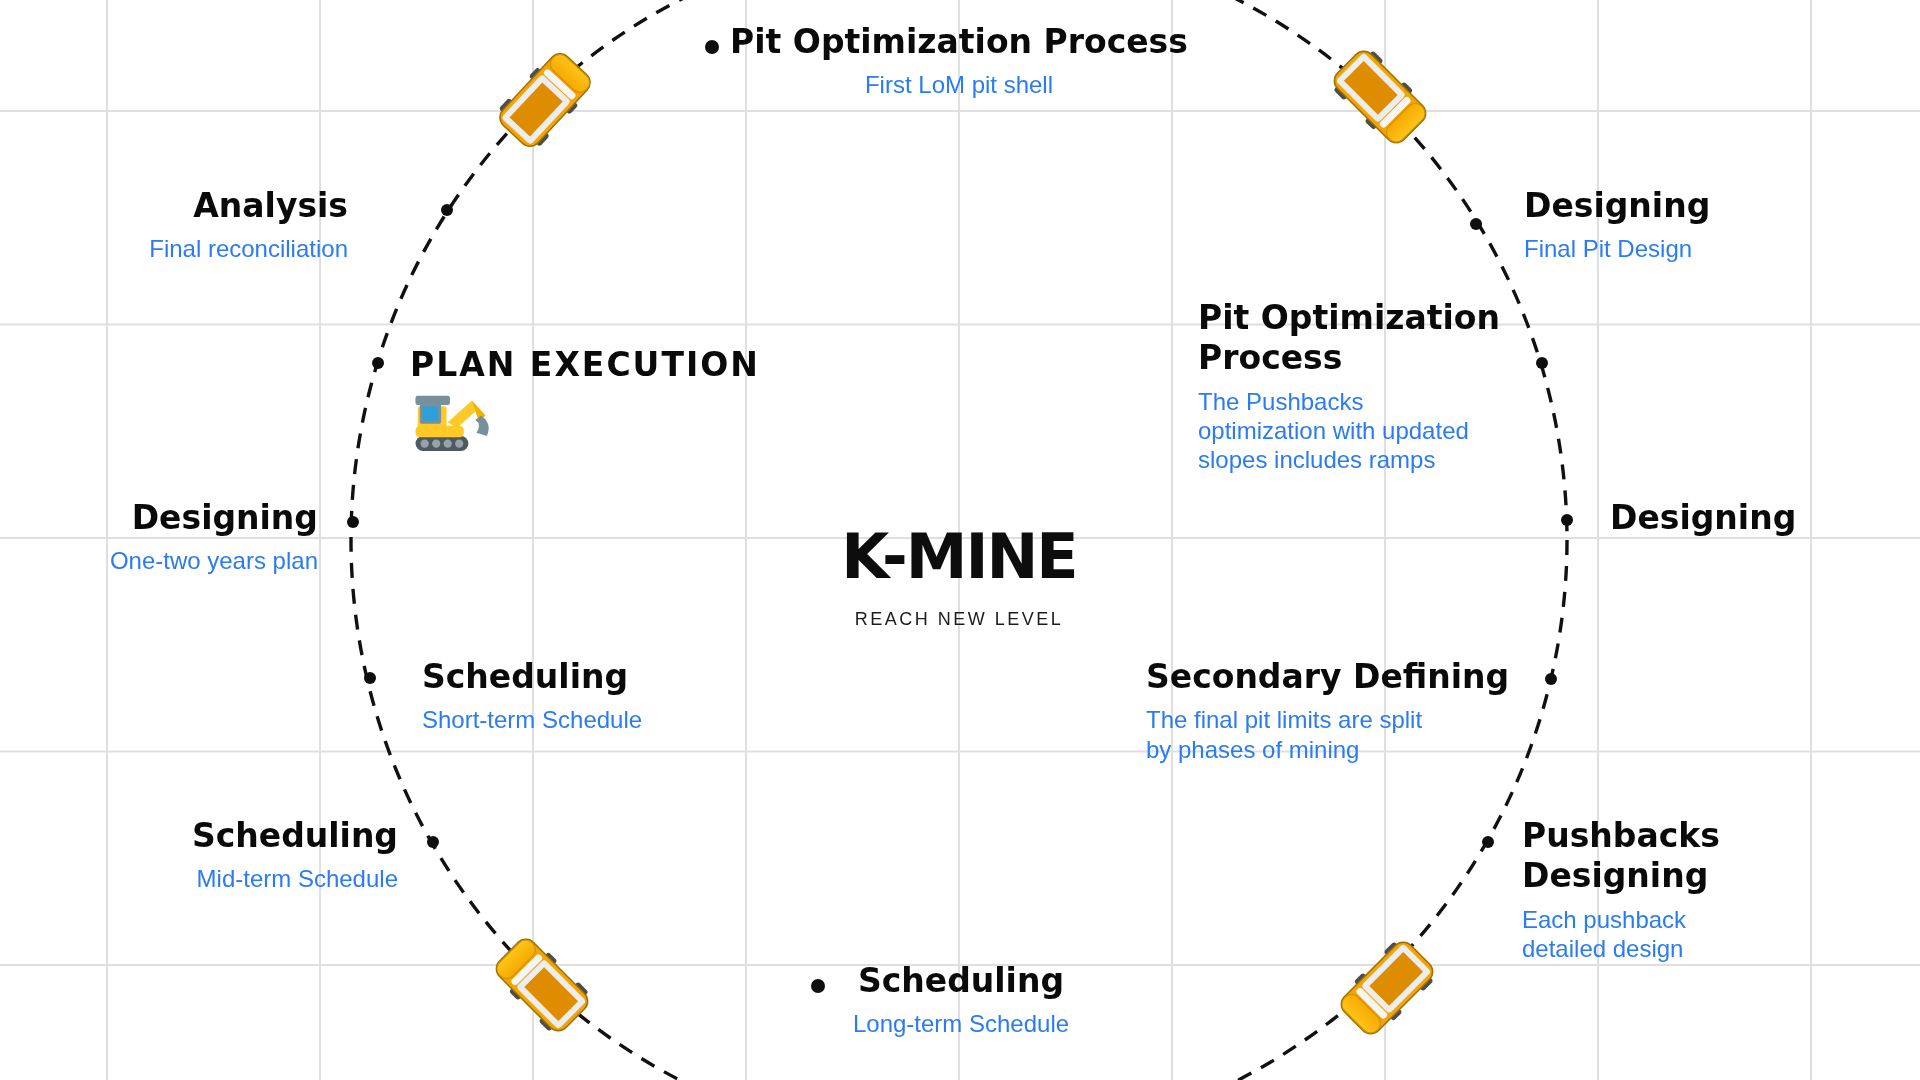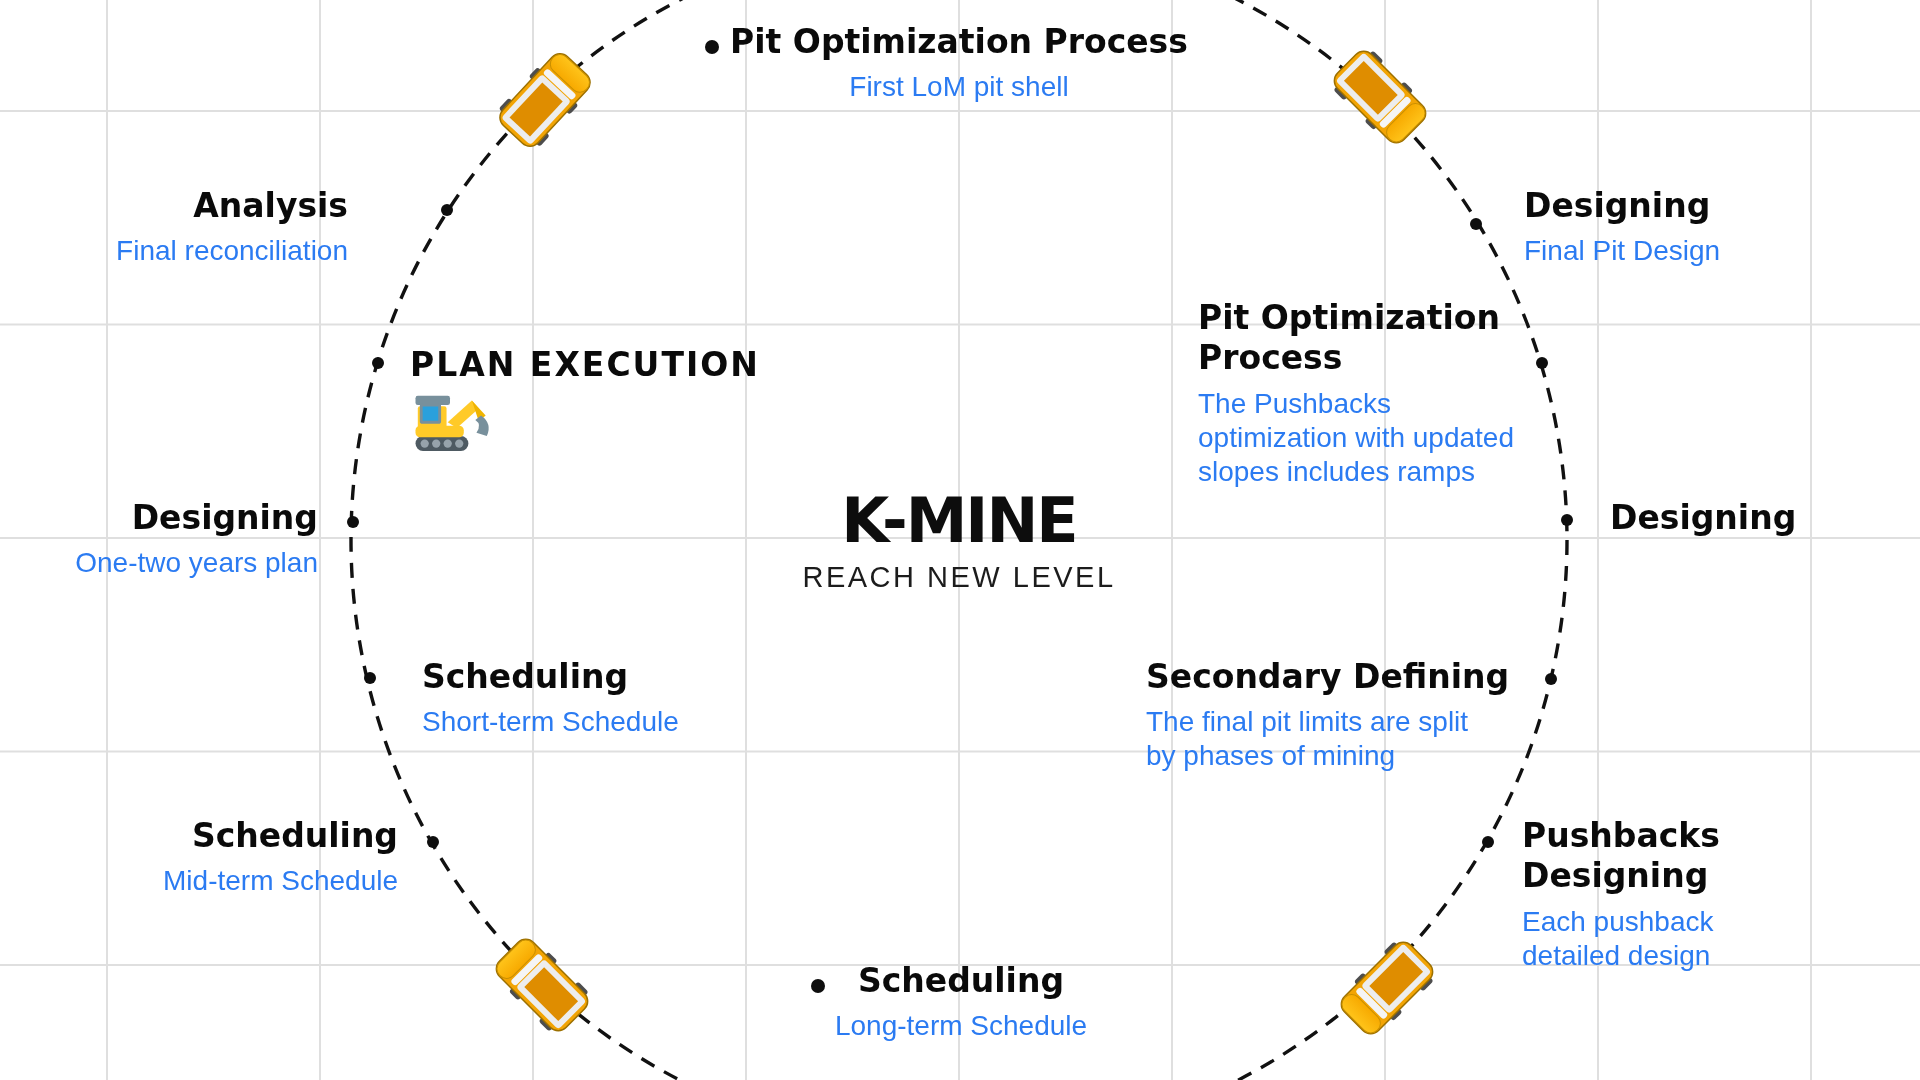--- a/index.html
+++ b/index.html
@@ -18,45 +18,45 @@
 
   svg.overlay { position:absolute; left:0; top:0; width:1920px; height:1080px; }
 
   .stage { position:absolute; }
   .stage-title {
     font-family:"DejaVu Sans", sans-serif;
     font-weight:bold; font-size:33px; line-height:1.22;
     color:#0a0a0a; white-space:pre-line; letter-spacing:0px;
   }
   .stage-sub {
-    font-size:28px; line-height:1.22; margin-top:8px;
+    font-size:24px; line-height:1.22; margin-top:8px;
     color:#2b7bf2; white-space:pre-line;
   }
 
   .st-top        { left:959px;  top:22px;  transform:translateX(-50%); text-align:center; }
   .st-topright   { left:1524px; top:186px; }
   .st-rightupper { left:1198px; top:298px; }
   .st-right      { left:1610px; top:498px; }
   .st-rightlower { left:1146px; top:657px; }
   .st-bottomright{ left:1522px; top:816px; }
   .st-bottom     { left:961px;  top:961px; transform:translateX(-50%); text-align:center; }
   .st-bottomleft { right:1522px;top:816px; text-align:right; }
   .st-leftlower  { left:422px;  top:657px; }
   .st-left       { right:1602px;top:498px; text-align:right; }
   .st-leftupper  { left:410px;  top:345px; }
   .st-leftupper .stage-title { letter-spacing:2px;text-align:right; }
   .st-topleft    { right:1572px;top:186px; text-align:right; }
 
   .logo { position:absolute; left:959px; top:488px; transform:translateX(-50%); text-align:center; }
   .logo-name {
     font-family:"DejaVu Sans", sans-serif; font-weight:bold;
-    font-size:62px; line-height:1.05; letter-spacing:-2px; color:#0d0d0d;
+    font-size:62px; line-height:1.05; letter-spacing:-2px; color:#0d0d0d;margin-top:36px;
   }
   .logo-tagline {
-    font-size:29px; letter-spacing:2.5px; color:#1c1c1c; margin-top:8px;
+    font-size:18px; letter-spacing:2.5px; color:#1c1c1c; margin-top:20px;
   }
 </style>
 </head>
 <body>
 
 <div class="canvas">
 
   <svg class="overlay" viewBox="0 0 1920 1080">
     <defs>
       <linearGradient id="cabGrad" x1="0" y1="0" x2="1" y2="0">

